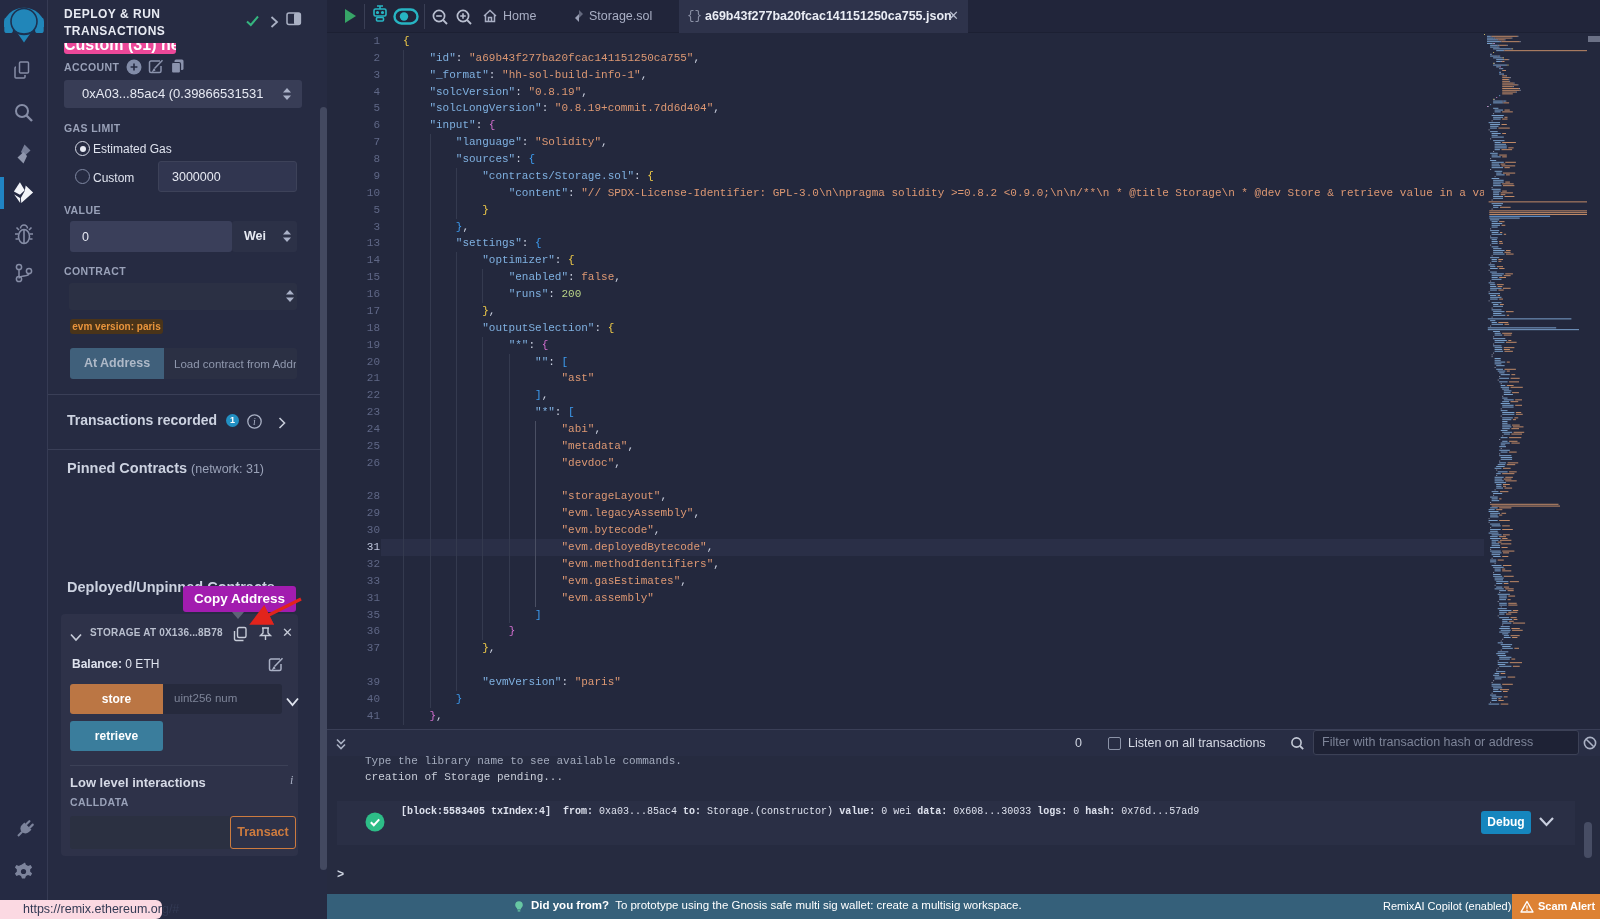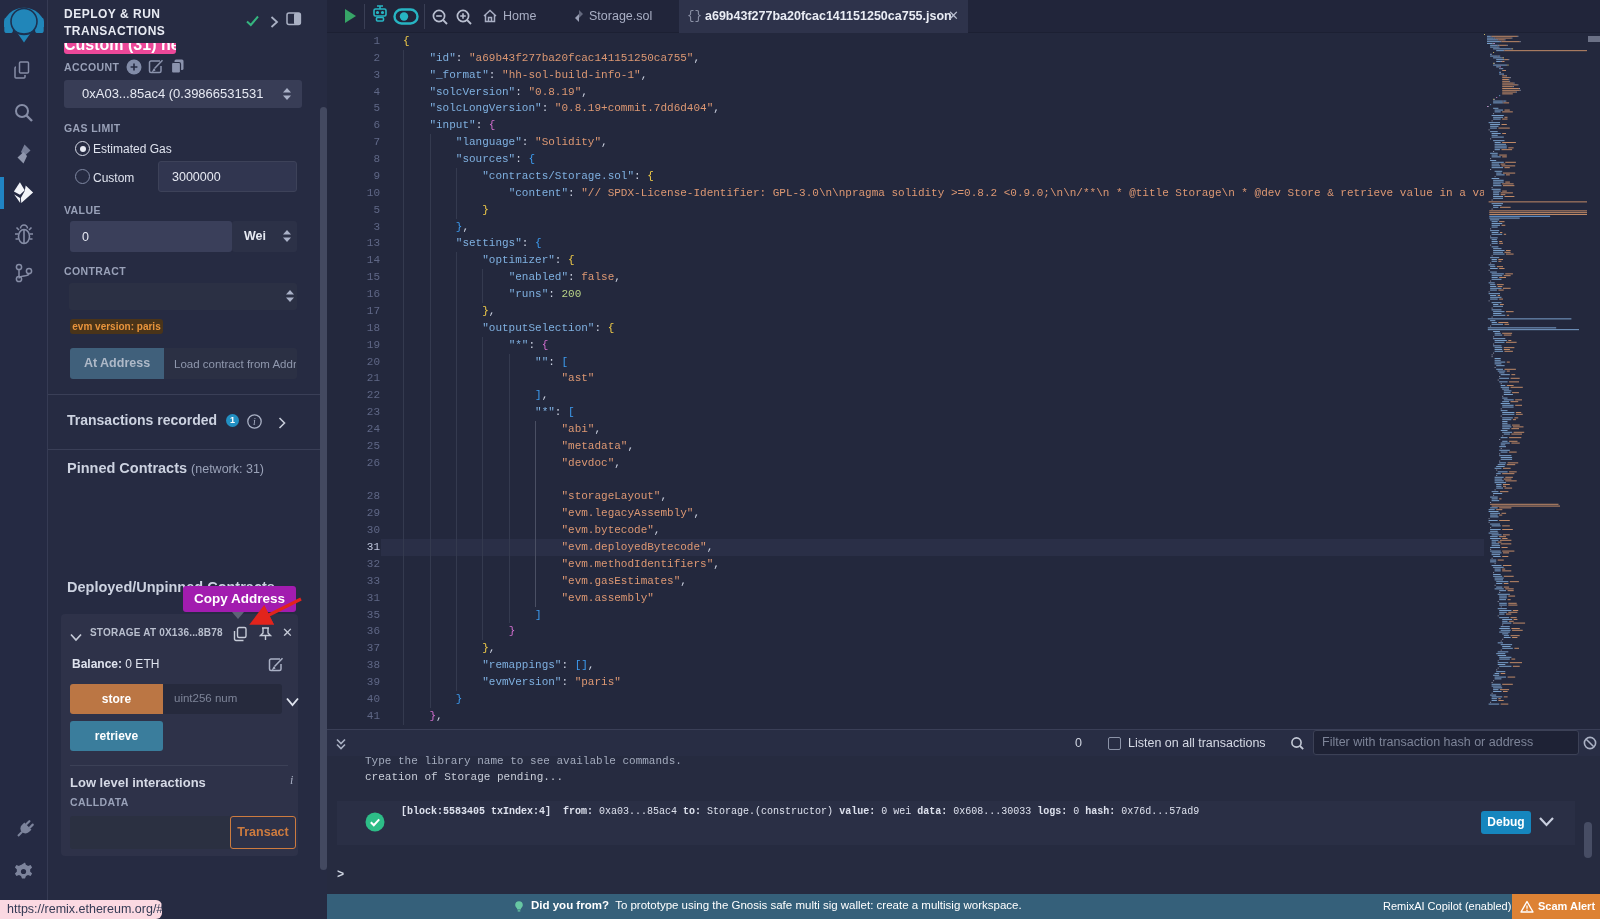--- a/index.html
+++ b/index.html
@@ -69,21 +69,20 @@
 <div class="cl" style="top:488.49px"><span class="ln">28</span><span class="ct"><span class="t-punct">                        </span><span class="t-str">"storageLayout"</span><span class="t-punct">,</span></span></div>
 <div class="cl" style="top:505.36px"><span class="ln">29</span><span class="ct"><span class="t-punct">                        </span><span class="t-str">"evm.legacyAssembly"</span><span class="t-punct">,</span></span></div>
 <div class="cl" style="top:522.23px"><span class="ln">30</span><span class="ct"><span class="t-punct">                        </span><span class="t-str">"evm.bytecode"</span><span class="t-punct">,</span></span></div>
 <div class="cl" style="top:539.10px"><span class="ln cur">31</span><span class="ct"><span class="t-punct">                        </span><span class="t-str">"evm.deployedBytecode"</span><span class="t-punct">,</span></span></div>
 <div class="cl" style="top:555.97px"><span class="ln">32</span><span class="ct"><span class="t-punct">                        </span><span class="t-str">"evm.methodIdentifiers"</span><span class="t-punct">,</span></span></div>
 <div class="cl" style="top:572.84px"><span class="ln">33</span><span class="ct"><span class="t-punct">                        </span><span class="t-str">"evm.gasEstimates"</span><span class="t-punct">,</span></span></div>
 <div class="cl" style="top:589.71px"><span class="ln">31</span><span class="ct"><span class="t-punct">                        </span><span class="t-str">"evm.assembly"</span></span></div>
 <div class="cl" style="top:606.58px"><span class="ln">35</span><span class="ct"><span class="t-punct">                    </span><span class="t-b2">]</span></span></div>
 <div class="cl" style="top:623.45px"><span class="ln">36</span><span class="ct"><span class="t-punct">                </span><span class="t-b1">}</span></span></div>
 <div class="cl" style="top:640.32px"><span class="ln">37</span><span class="ct"><span class="t-punct">            </span><span class="t-b0">}</span><span class="t-punct">,</span></span></div>
-<div class="cl" style="top:657.19px"><span class="ln">38</span><span class="ct"><span class="t-punct">            </span><span class="t-key">"remappings"</span><span class="t-punct">: </span><span class="t-b2">[]</span><span class="t-punct">,</span></span></div>
 <div class="cl" style="top:674.06px"><span class="ln">39</span><span class="ct"><span class="t-punct">            </span><span class="t-key">"evmVersion"</span><span class="t-punct">: </span><span class="t-str">"paris"</span></span></div>
 <div class="cl" style="top:690.93px"><span class="ln">40</span><span class="ct"><span class="t-punct">        </span><span class="t-b2">}</span></span></div>
 <div class="cl" style="top:707.80px"><span class="ln">41</span><span class="ct"><span class="t-punct">    </span><span class="t-b1">}</span><span class="t-punct">,</span></span></div>
 </div>
 <div class="abs" style="left:1484px;top:33px;width:116px;height:685px;background:#23283d"></div>
 <svg width="1600" height="919" style="position:absolute;left:0;top:0">
       <rect x="1484.0" y="34.0" width="1.0" height="0.95" fill="#d3c06a"></rect>
       <rect x="1487.0" y="35.8" width="3.0" height="0.95" fill="#7ea6d2"></rect>
       <rect x="1490.1" y="35.8" width="1.5" height="0.95" fill="#9aa0b4"></rect>
       <rect x="1491.6" y="35.8" width="25.8" height="0.95" fill="#c98f69"></rect>
@@ -951,13 +950,13 @@
 <div class="abs" style="left:198px;top:597px"><svg width="58" height="30">
           <defs>
             <marker id="ah" markerWidth="7" markerHeight="7" refX="5" refY="3.5" orient="auto">
               <path d="M0 0 L7 3.5 L0 7 Z" fill="#e2241c"></path>
             </marker>
           </defs>
           <path d="M55 2 L9 25" stroke="#e2241c" stroke-width="3.2" marker-end="url(#ah)"></path>
         </svg></div>
 <div class="abs" style="left:272px;top:107px;width:7px;height:763px;background:#434960;border-radius:4px"></div>
 </div>
-<div class="abs" style="left:0;top:900px;width:162px;height:19px;background:#fbd9e2;border-radius:0 6px 6px 0;color:#333a54;font-size:12.5px;line-height:19px;padding-left:7px">https://remix.ethereum.org/#</div>
+<div class="abs" style="left:0;top:900px;width:162px;height:19px;background:#fbd9e2;border-radius:0 6px 6px 0;color:#333a54;font-size:12.5px;line-height:19px;padding-left:23px">https://remix.ethereum.org/#</div>
 </div>
 </body></html>

